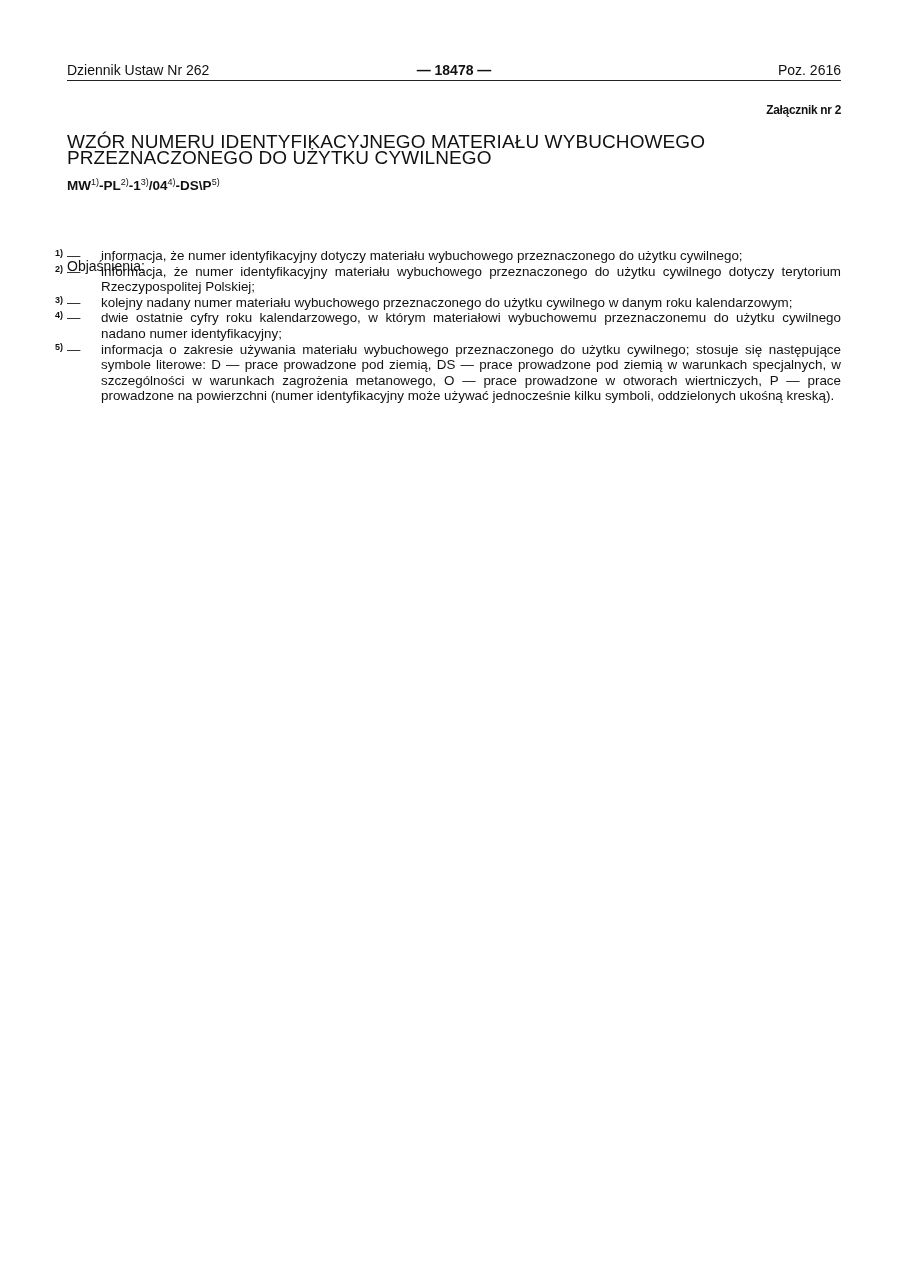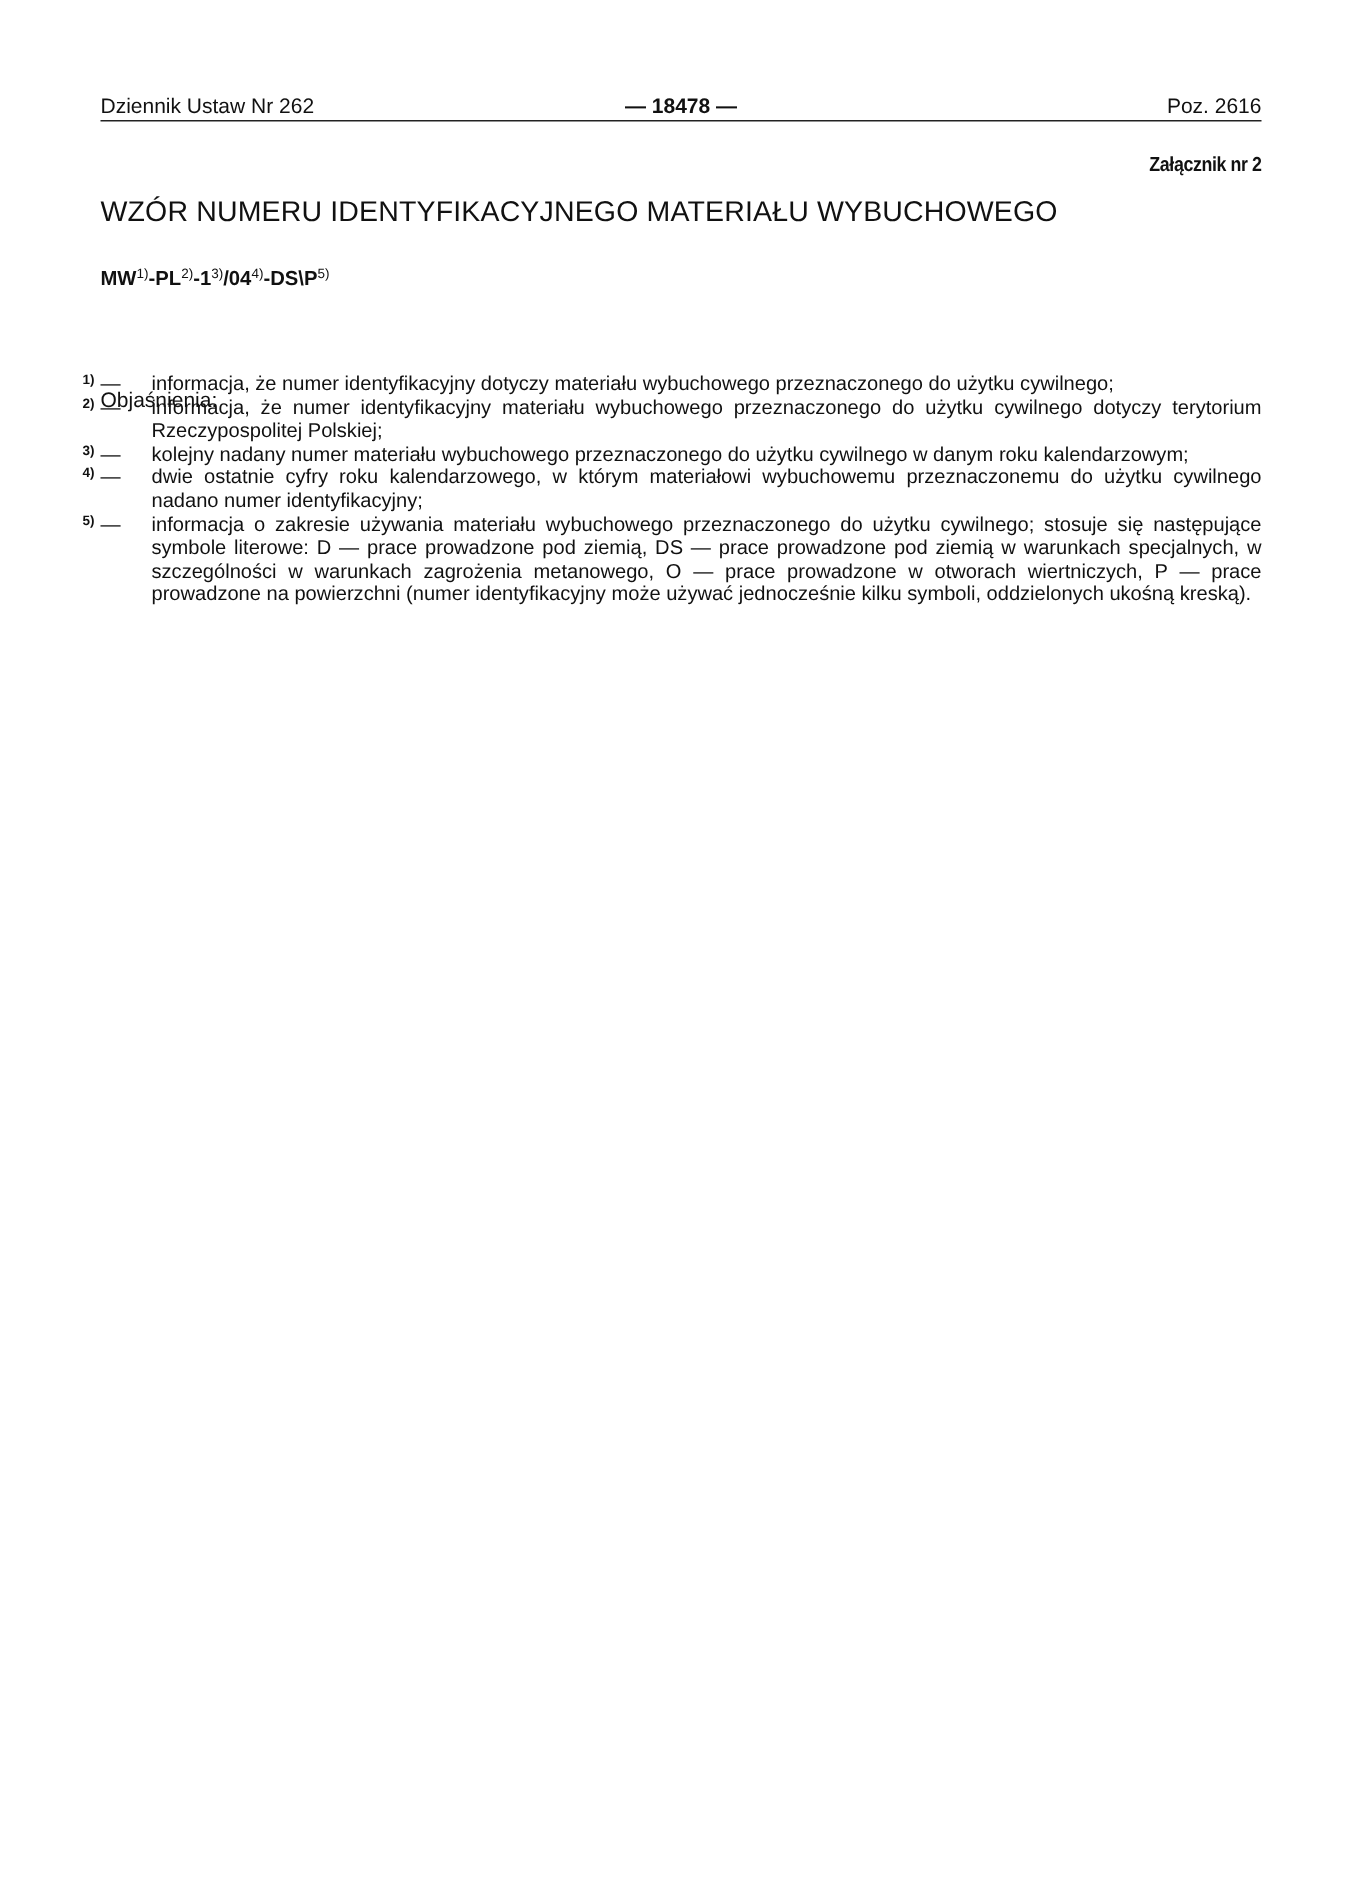--- a/index.html
+++ b/index.html
@@ -123,20 +123,21 @@
     <span class="left">Dziennik Ustaw Nr 262</span>
     <span class="center">— 18478 —</span>
     <span class="right">Poz. 2616</span>
   </div>
   <div class="header-rule"></div>
 
   <div class="annex">Załącznik nr 2</div>
 
   <div class="title">
     <div>WZÓR NUMERU IDENTYFIKACYJNEGO MATERIAŁU WYBUCHOWEGO</div>
+    <div>PRZEZNACZONEGO DO UŻYTKU CYWILNEGO</div>
   </div>
 
   <div class="formula">
     <span>MW</span><sup>1)</sup><span>-PL</span><sup>2)</sup><span>-1</span><sup>3)</sup><span>/04</span><sup>4)</sup><span>-DS\P</span><sup>5)</sup>
   </div>
 
   <div class="expl-label">Objaśnienia:</div>
 
   <div class="notes">
     <div class="note">

